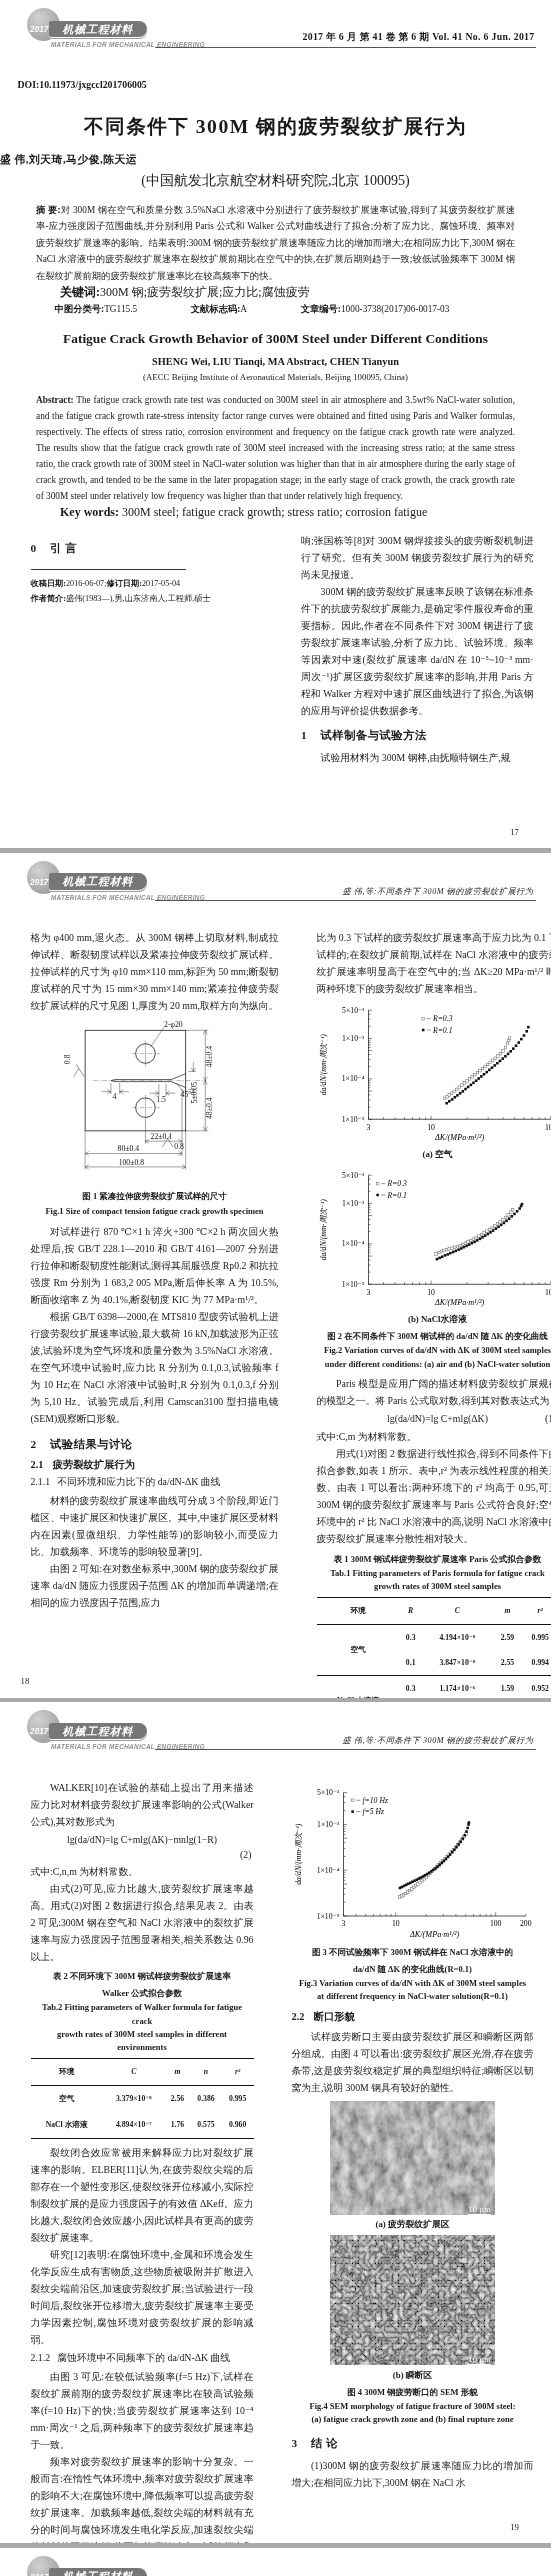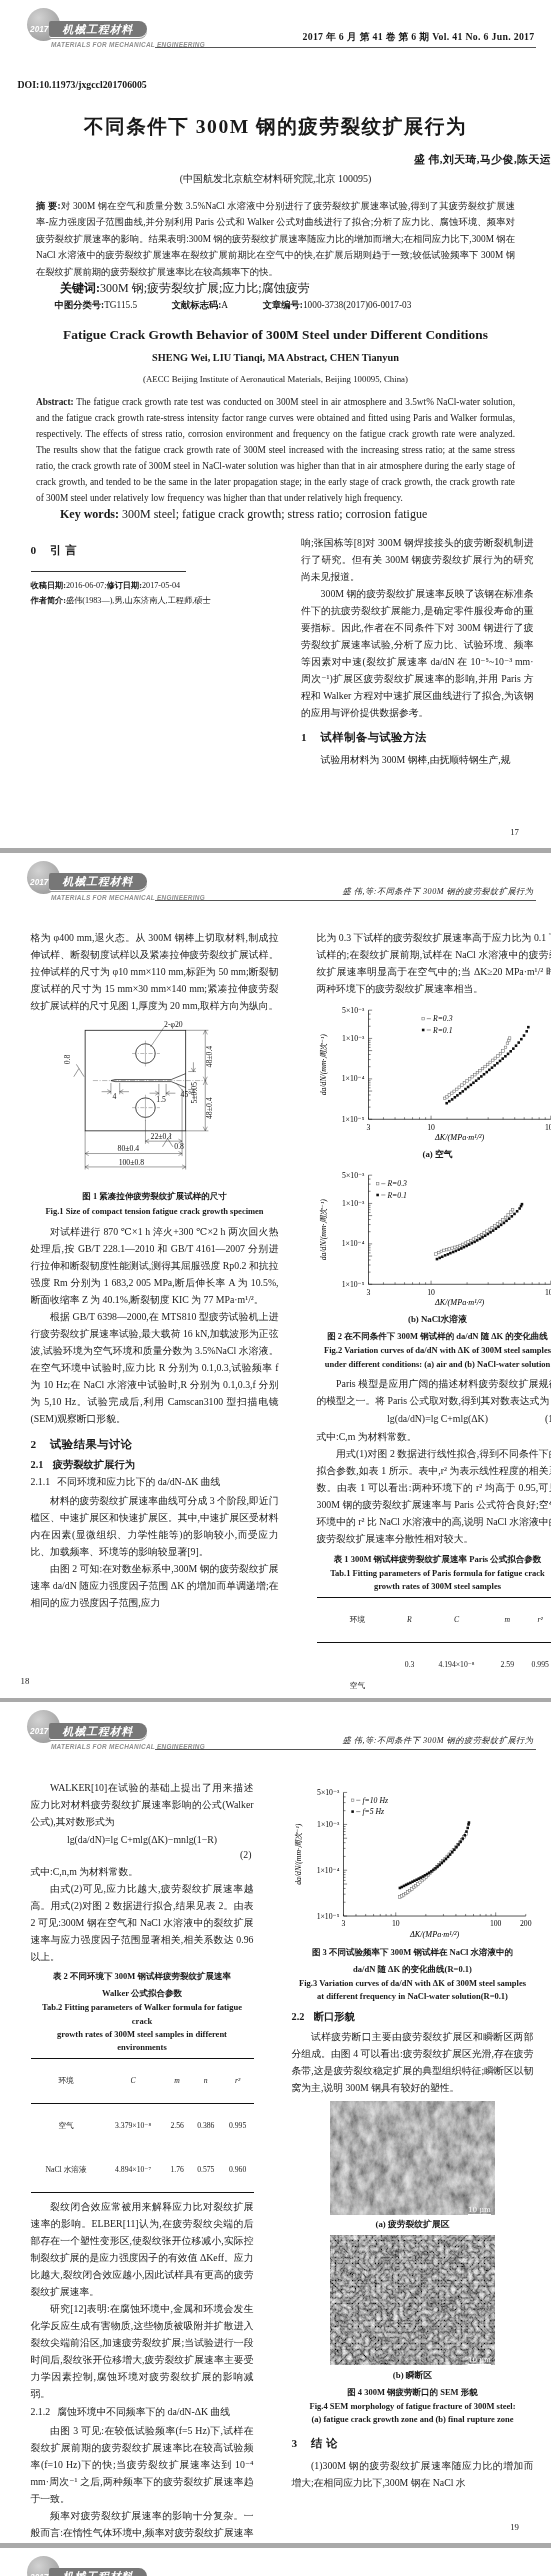--- a/index.html
+++ b/index.html
@@ -22,32 +22,32 @@
   .logo-banner span{display:block;text-align:center;color:#fff;font-family:"Liberation Sans",sans-serif;
      font-style:italic;font-weight:bold;font-size:10.8px;line-height:16.5px;letter-spacing:1px;}
   .logo-sub{position:absolute;left:25px;top:34px;width:155px;color:#8f8f8f;font-family:"Liberation Sans",sans-serif;
      font-style:italic;font-weight:bold;font-size:6.4px;letter-spacing:0.3px;white-space:nowrap;}
   .header-rule{position:absolute;left:155px;right:15.5px;top:47px;border-top:1px solid #555;}
   .header-issue{position:absolute;right:16.5px;top:31px;font-weight:bold;font-size:9.8px;letter-spacing:0.3px;}
   .header-running{position:absolute;right:17.5px;top:33px;font-style:italic;font-size:8.2px;color:#222;letter-spacing:0.5px;}
   
   .doi-line{margin:13.4px 0 0 17.5px;font-weight:bold;font-size:9.8px;}
   .art-title{margin-top:23px;text-align:center;font-size:19.6px;font-weight:bold;letter-spacing:1.5px;}
-  .authors-cn{margin-top:13.4px;text-align:right;font-size:10.8px;font-weight:bold;letter-spacing:0.5px;}
-  .affil-cn{margin-top:5.2px;text-align:center;font-size:10px;}
+  .authors-cn{margin-top:13.4px;text-align:left;font-size:10.8px;font-weight:bold;letter-spacing:0.5px;}
+  .affil-cn{margin-top:5.2px;text-align:center;font-size:14px;}
   .abstract-block{margin:11.3px 36px 0 36px;font-size:9.3px;line-height:16.5px;text-align:justify;}
   .abstract-block .lbl{font-weight:bold;}
   .abstract-block .first{text-indent:2em;}
   .kw-line{margin:1px 36px 0 36px;font-size:12px;line-height:15.5px;text-indent:2em;}
   .kw-line .lbl{font-weight:bold;}
-  .clc-line{margin:2.1px 36px 0 36px;font-size:9.3px;display:flex;gap:16px;text-indent:2em;}
+  .clc-line{margin:2.1px 36px 0 36px;font-size:9.3px;display:flex;gap:35px;text-indent:2em;}
   .clc-line .lbl{font-weight:bold;}
   .en-title{margin-top:15.5px;text-align:center;font-size:13.4px;font-weight:bold;}
   .en-authors{margin-top:9.3px;text-align:center;font-size:10.3px;font-weight:bold;}
-  .en-affil{margin-top:11px;text-align:center;font-size:8.8px;}
+  .en-affil{margin-top:5px;text-align:center;font-size:8.8px;}
   .en-abstract{margin:9.3px 36px 0 36px;font-size:9.3px;line-height:16px;text-align:justify;}
   .en-abstract .lbl{font-weight:bold;}
   .en-abstract .first{text-indent:2em;}
   
   .cols{display:flex;gap:38px;padding:0 17.5px;margin-top:11.3px;margin-left:13px;}
   .col{width:248px;}
   .bodyp{font-size:9.8px;line-height:17px;text-align:justify;text-indent:2em;margin:0;}
   .bodyp.noind{text-indent:0;}
   .sechead{font-size:11.3px;font-weight:bold;margin:9.3px 0 6.2px 0;letter-spacing:0.5px;}
   .sechead .num{margin-right:13.4px;}
@@ -63,21 +63,21 @@
   
   .figwrap{margin:7.2px 0 3.1px 0;text-align:center;}
   .figcap-cn{font-size:8.5px;font-weight:bold;text-align:center;margin:3.1px 4.1px 1px 4.1px;line-height:13.4px;}
   .figcap-en{font-size:8.5px;font-weight:bold;text-align:center;margin:0 2.1px;line-height:13.4px;}
   .sublabel{font-size:8.8px;font-weight:bold;text-align:center;margin:0 0 4.1px 0;}
   .eqrow{position:relative;font-size:9.8px;text-align:center;margin:4.1px 0;}
   .eqrow .eqno{position:absolute;right:2.1px;top:0;}
   .eqno-line{text-align:right;font-size:9.8px;margin:0 2.1px 3.1px 0;}
   
   .dtable{width:100%;border-collapse:collapse;font-size:7.7px;margin:3.1px 0 5.2px 0;}
-  .dtable th,.dtable td{text-align:center;padding:17px 1px;font-weight:normal;}
+  .dtable th,.dtable td{text-align:center;padding:8px 1px;font-weight:bold;}
   .dtable thead tr{border-top:1px solid #111;border-bottom:0.5px solid #111;}
   .dtable tbody{border-bottom:1px solid #111;}
   .dtable .grp{border-top:0.5px solid #111;}
   .dtable .ital{font-style:italic;}
   
   .semfig{position:relative;width:165px;margin:0 auto;}
   .sem-scale{position:absolute;right:4.1px;bottom:2.1px;color:#fff;font-size:7.2px;border-bottom:1px solid #fff;
      padding-bottom:0.5px;font-family:"DejaVu Serif",serif;}
   svg text{font-family:"Liberation Serif","DejaVu Serif",serif;}
 </style>

